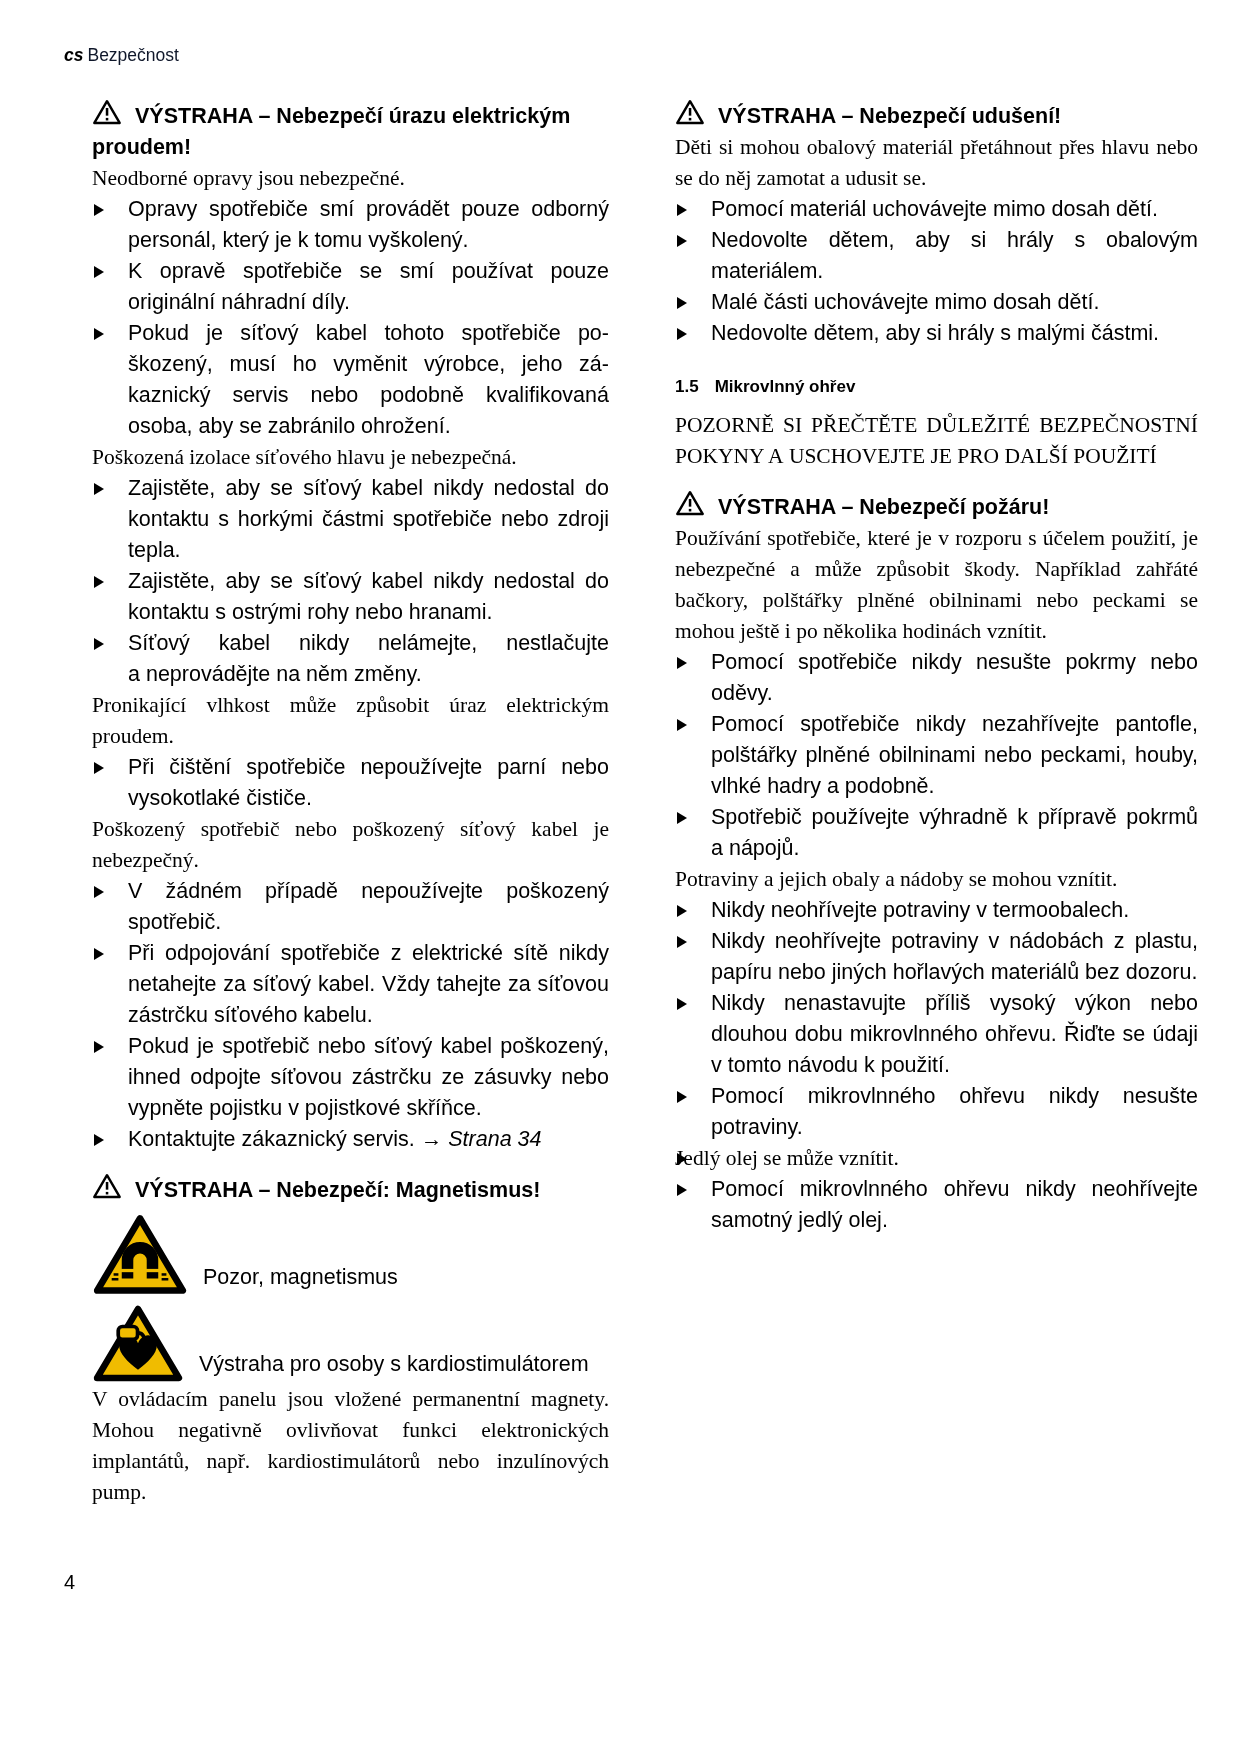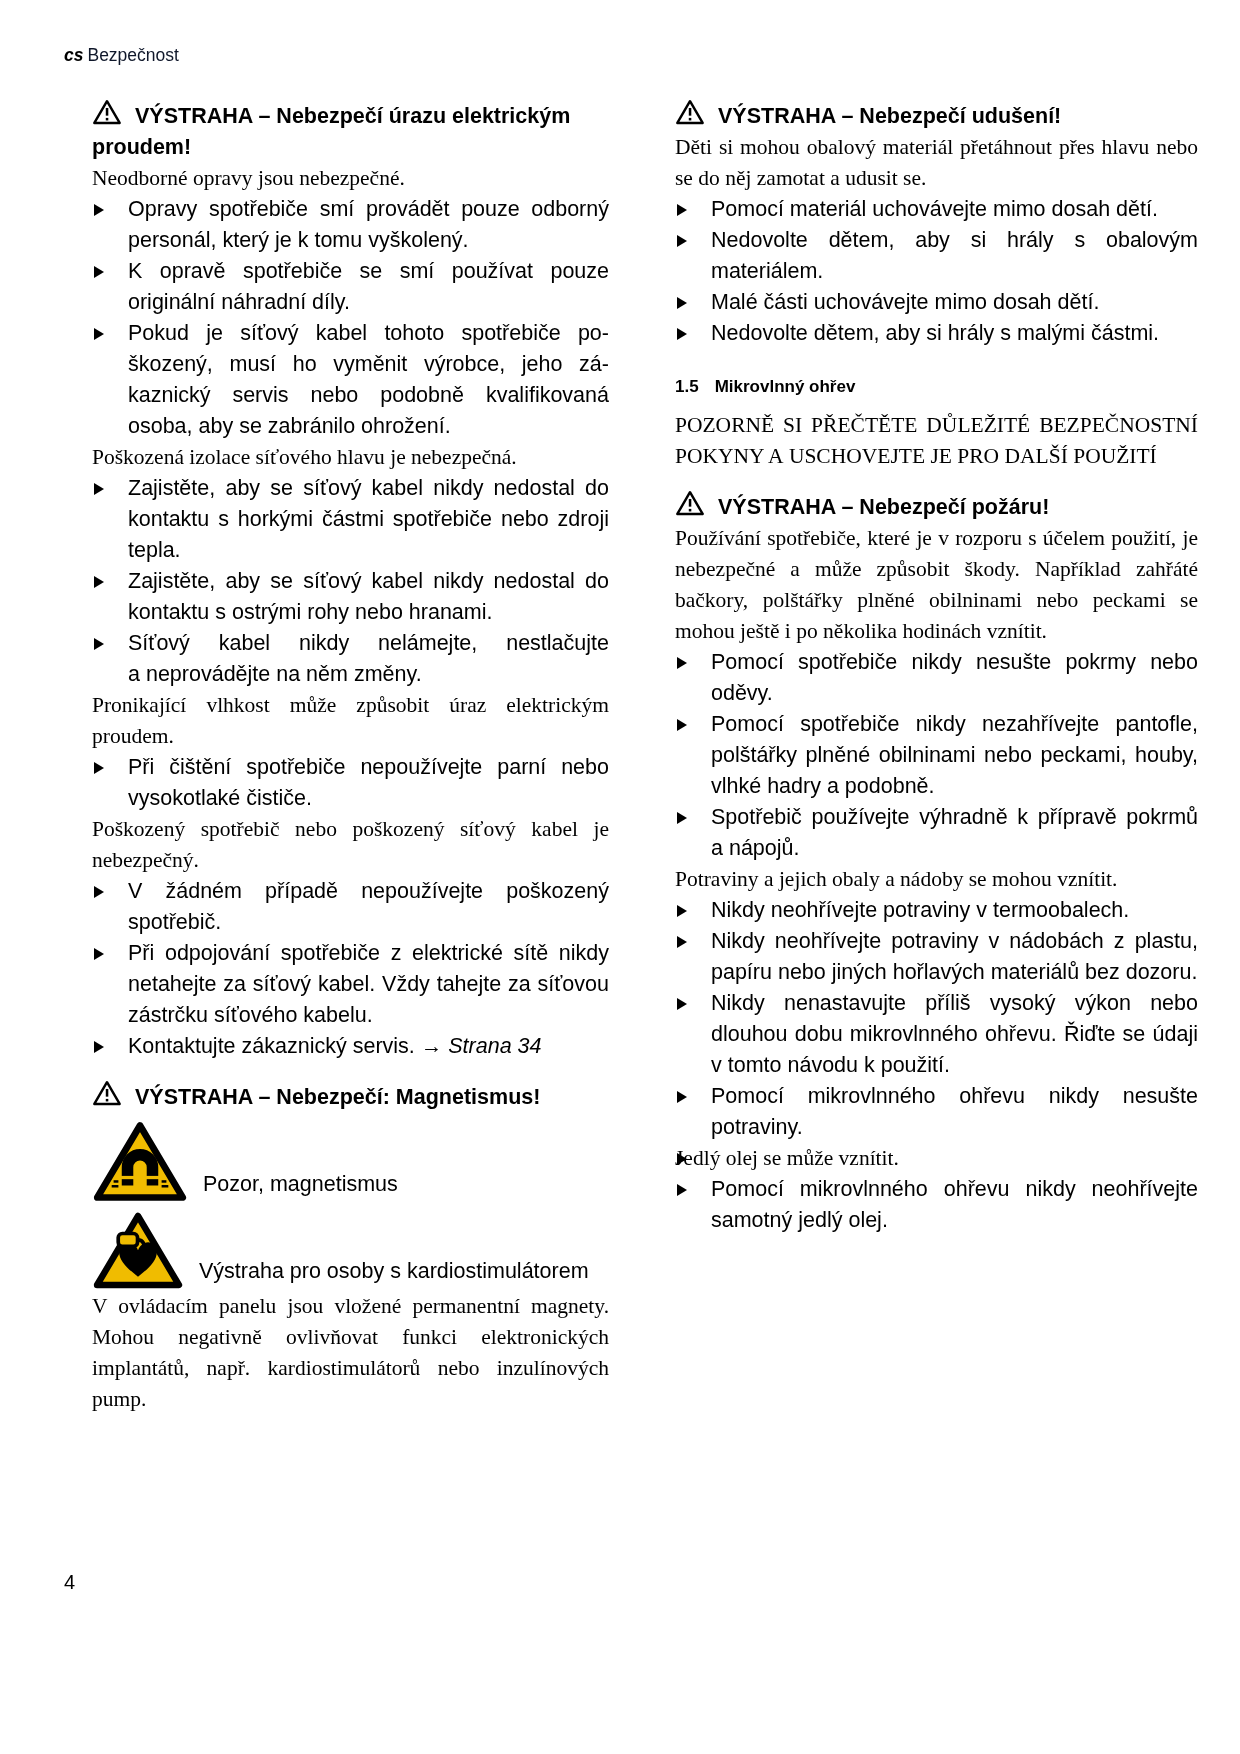--- a/index.html
+++ b/index.html
@@ -64,20 +64,21 @@
         <div class="bullet"><span class="marker"></span><span>Pokud je síťový kabel tohoto spotřebiče po­škozený, musí ho vyměnit výrobce, jeho zá­kaznický servis nebo podobně kvalifi­kovaná osoba, aby se zabránilo ohrožení.</span></div>
         <p class="para">Poškozená izolace síťového hlavu je nebez­pečná.</p>
         <div class="bullet"><span class="marker"></span><span>Zajistěte, aby se síťový kabel nikdy nedo­stal do kontaktu s&nbsp;horkými částmi spotřebi­če nebo zdroji tepla.</span></div>
         <div class="bullet"><span class="marker"></span><span>Zajistěte, aby se síťový kabel nikdy nedo­stal do kontaktu s&nbsp;ostrými rohy nebo hrana­mi.</span></div>
         <div class="bullet"><span class="marker"></span><span>Síťový kabel nikdy nelámejte, nestlačujte a&nbsp;neprovádějte na něm změny.</span></div>
         <p class="para">Pronikající vlhkost může způsobit úraz elek­trickým proudem.</p>
         <div class="bullet"><span class="marker"></span><span>Při čištění spotřebiče nepoužívejte parní ne­bo vysokotlaké čističe.</span></div>
         <p class="para">Poškozený spotřebič nebo poškozený síťový kabel je nebezpečný.</p>
         <div class="bullet"><span class="marker"></span><span>V žádném případě nepoužívejte poškozený spotřebič.</span></div>
         <div class="bullet"><span class="marker"></span><span>Při odpojování spotřebiče z&nbsp;elektrické sítě nikdy netahejte za síťový kabel. Vždy tahej­te za síťovou zástrčku síťového kabelu.</span></div>
+        <div class="bullet"><span class="marker"></span><span>Pokud je spotřebič nebo síťový kabel po­škozený, ihned odpojte síťovou zástrčku ze zásuvky nebo vypněte pojistku v&nbsp;pojistkové skříňce.</span></div>
         <div class="bullet"><span class="marker"></span><span>Kontaktujte zákaznický servis.<span class="ref">&nbsp;→ Strana 34</span></span></div>
         <h3 class="warn-heading"><span class="hicon"><svg width="30" height="28" viewBox="0 0 32 29">
               <path d="M16 3 L29.5 26.2 H2.5 Z" style="fill:none;stroke:#000;stroke-width:2.6;stroke-linejoin:round"></path>
               <rect x="14.7" y="10.2" width="2.7" height="8.2" style="fill:#000"></rect>
               <rect x="14.7" y="20.8" width="2.7" height="2.7" style="fill:#000"></rect>
             </svg></span><span>VÝSTRAHA – Nebezpečí: Magnetismus!</span></h3>
         <div class="icon-note"><span class="tri-icon"><svg width="96" height="85" viewBox="0 0 100 88">
               <path d="M50 6.5 L94.5 81.5 H5.5 Z" style="fill:var(--warn-yellow);stroke:#000;stroke-width:7;stroke-linejoin:round"></path>
               <path d="M37 69 V50 A13 13 0 0 1 63 50 V69" style="fill:none;stroke:#000;stroke-width:12"></path>
               <rect x="29.5" y="59" width="15" height="3.4" style="fill:var(--warn-yellow)"></rect>

